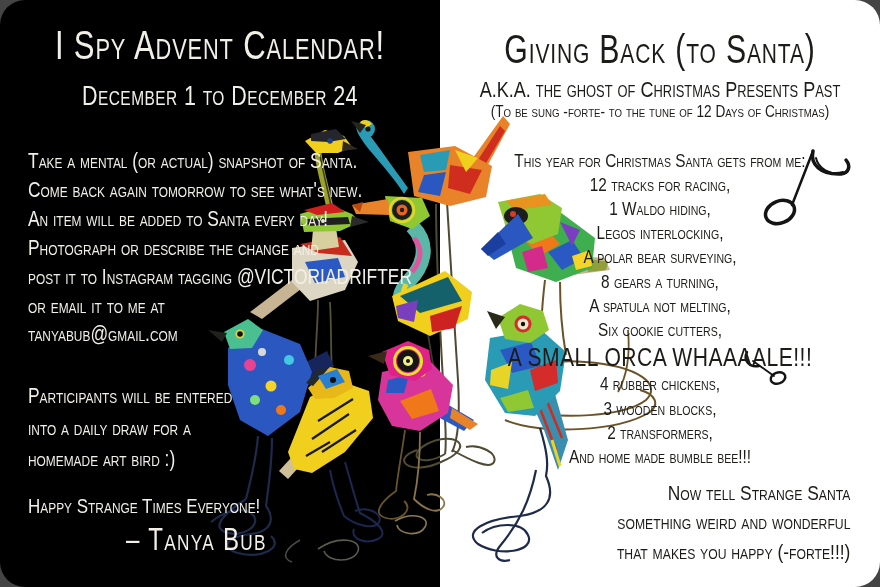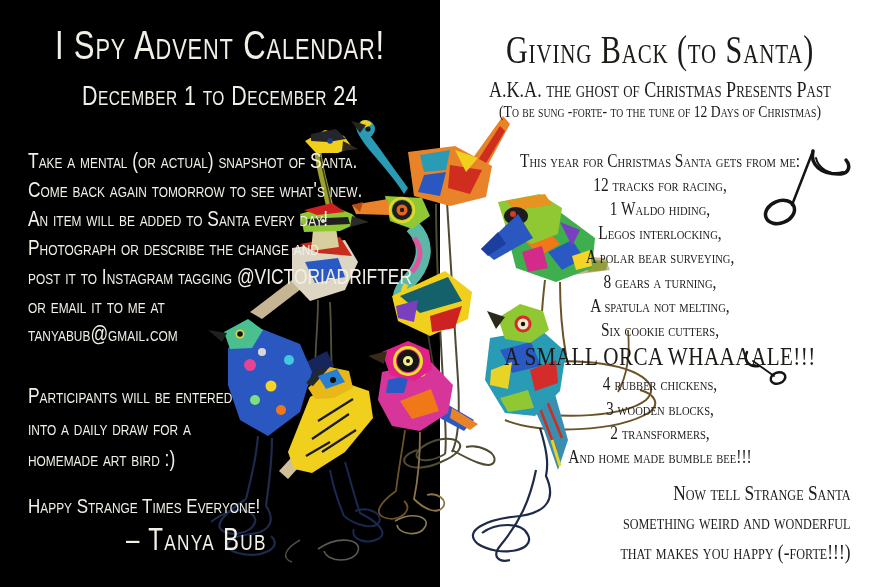--- a/index.html
+++ b/index.html
@@ -1,19 +1,20 @@
 <!DOCTYPE html>
 <html><head>
 <meta charset="utf-8">
 <style>
   html,body{margin:0;padding:0;background:#444;}
   .poster{
     position:relative;width:880px;height:587px;overflow:hidden;
     font-family:"Liberation Sans","DejaVu Sans",sans-serif;
     font-variant:small-caps;
+    border-radius:25px;
   }
   .panel{position:absolute;top:0;height:587px;width:440px;}
   .panel-left{left:0;background:#000000;color:#f2efe7;}
   .panel-right{left:440px;background:#ffffff;color:#1d1b18;}
   .txt{position:absolute;white-space:nowrap;}
   
   .left-title{top:22px;left:0;width:440px;text-align:center;font-size:37px;letter-spacing:1px;
     transform:scale(.84,1.12);transform-origin:50% 0;}
   .left-sub{top:80px;left:0;width:440px;text-align:center;font-size:25px;letter-spacing:.5px;
     transform:scale(.86,1.1);transform-origin:50% 0;}
@@ -234,21 +235,21 @@
       </div>
       <div class="txt left-draw">
         <p>Participants will be entered</p>
         <p>into a daily draw for a</p>
         <p>homemade art bird :)</p>
       </div>
       <div class="txt left-closing">Happy Strange Times Everyone!</div>
       <div class="txt left-sig">– Tanya Bub</div>
     </div>
 
-    <div class="panel panel-right" style="background:transparent;font-family:Liberation Serif, serif;">
+    <div class="panel panel-right" style="background:transparent;">
       <div class="txt right-title">Giving Back (to Santa)</div>
       <div class="txt right-sub">A.K.A. the ghost of Christmas Presents Past</div>
       <div class="txt right-note">(To be sung -forte- to the tune of 12 Days of Christmas)</div>
       <div class="txt right-song">
         <p>This year for Christmas Santa gets from me:</p>
         <p>12 tracks for racing,</p>
         <p>1 Waldo hiding,</p>
         <p>Legos interlocking,</p>
         <p>A polar bear surveying,</p>
         <p>8 gears a turning,</p>

